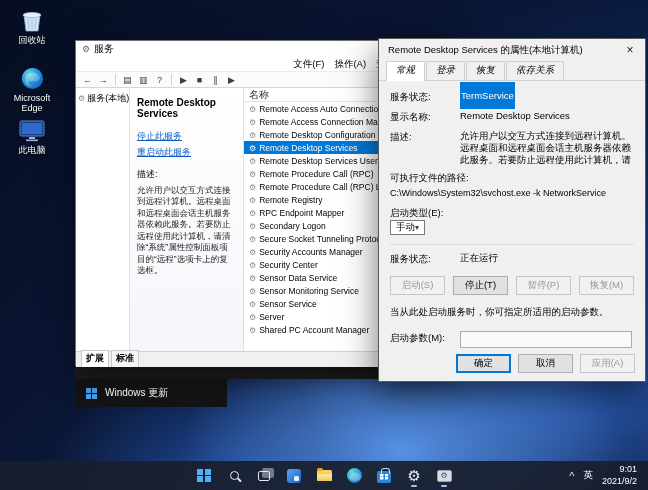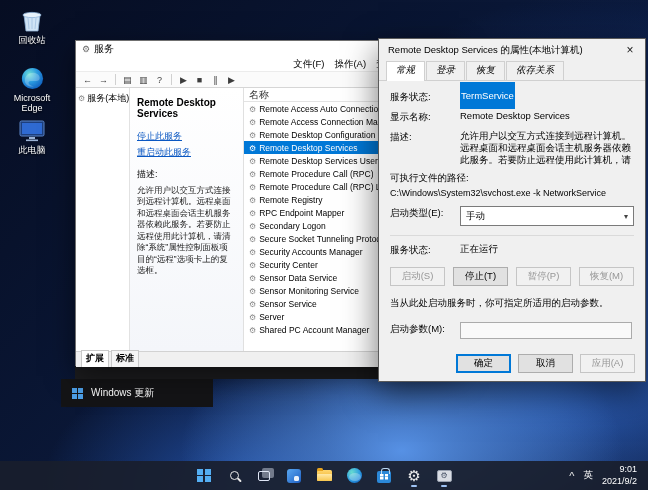--- a/index.html
+++ b/index.html
@@ -54,21 +54,21 @@
   .row-gear::before { content:"⚙"; font-size:8px; color:#8a8a8a; }
   .list-row.selected { background:#0078d7; color:#fff; }
   .list-row.selected .row-gear::before { color:#fff; }
   .sw-tabs { height:16px; border-top:1px solid #d2d2d2; background:#f0f0f0;
     display:flex; align-items:flex-end; padding-left:5px; gap:2px; }
   .sw-tab { border:1px solid #c9c9c9; border-bottom:none; background:#f5f5f5; padding:1px 4px 2px; font-size:9px;font-weight:bold; }
   .sw-tab.active { background:#fff; }
 
   
   .behind-strip { position:absolute; left:75px; top:366px; width:314px; height:13px; background:#1d1d1f; }
-  .update-toast { position:absolute; left:61px; top:379px; width:152px; height:28px; background:#141416;
+  .update-toast { position:absolute; left:75px; top:379px; width:152px; height:28px; background:#141416;
     display:flex; align-items:center; gap:8px; padding:0 11px; color:#fff; font-size:10px; }
   .toast-winlogo { display:grid; grid-template-columns:5px 5px; grid-gap:1px; }
   .toast-winlogo i { width:5px; height:5px; background:#4da0e8; }
 
   
   .dialog { position:absolute; left:378px; top:38px; width:268px; height:344px; background:#f0f0f0;
     border:1px solid #5a5a5a; box-shadow:0 12px 32px rgba(0,0,0,.55); font-size:10px; }
   .dlg-titlebar { height:22px; display:flex; align-items:center; padding:0 0 0 9px; }
   .dlg-title { font-size:9.5px; white-space:nowrap; overflow:hidden; flex:1; }
   .dlg-close { width:30px; height:22px; display:flex; align-items:center; justify-content:center;
@@ -339,21 +339,21 @@
       <div class="fld">
         <span class="fld-label">显示名称:</span>
         <span class="fld-value">Remote Desktop Services</span>
       </div>
       <div class="fld">
         <span class="fld-label">描述:</span>
         <span class="fld-value desc-box">允许用户以交互方式连接到远程计算机。远程桌面和远程桌面会话主机服务器依赖此服务。若要防止远程使用此计算机，请清除“系统”属性控制面板...</span>
       </div>
       <div class="block-label">可执行文件的路径:</div>
       <div class="path-value">C:\Windows\System32\svchost.exe -k NetworkService</div>
-      <div class="fld" style="margin-bottom:9px;">
+      <div class="fld" style="margin-bottom:9px;flex-direction:column;">
         <span class="fld-label">启动类型(E):</span>
         <span class="combo">
           <span>手动</span>
           <span class="combo-arrow">▾</span>
         </span>
       </div>
       <div class="dlg-hr"></div>
       <div class="fld">
         <span class="fld-label">服务状态:</span>
         <span class="fld-value">正在运行</span>

